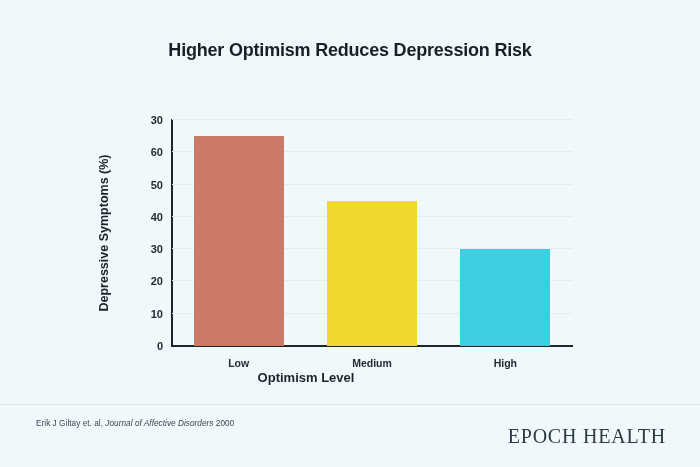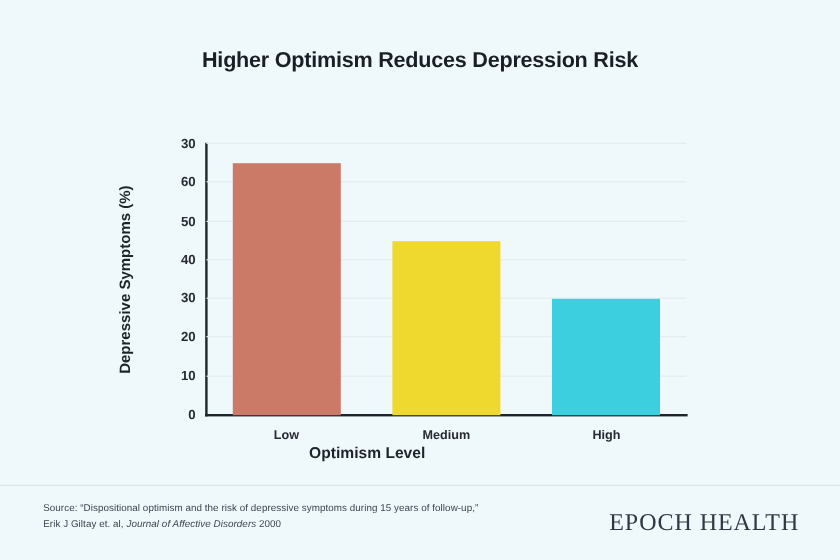--- a/index.html
+++ b/index.html
@@ -204,17 +204,16 @@
         <div class="xtick" style="left: 333.333px;">High</div>
       </div>
   </div>
 
   <div class="axis-x-title">Optimism Level</div>
 </div>
 
 <div class="footer-rule"></div>
 
 <div class="source">
-  <div>Source: “Dispositional optimism and the risk of depressive symptoms during 15 years of follow-up,”</div>
   <div><span>Erik J Giltay et. al, </span><em>Journal of Affective Disorders</em><span> 2000</span></div>
 </div>
 
 <div class="brand">EPOCH HEALTH</div>
 
 </body></html>

